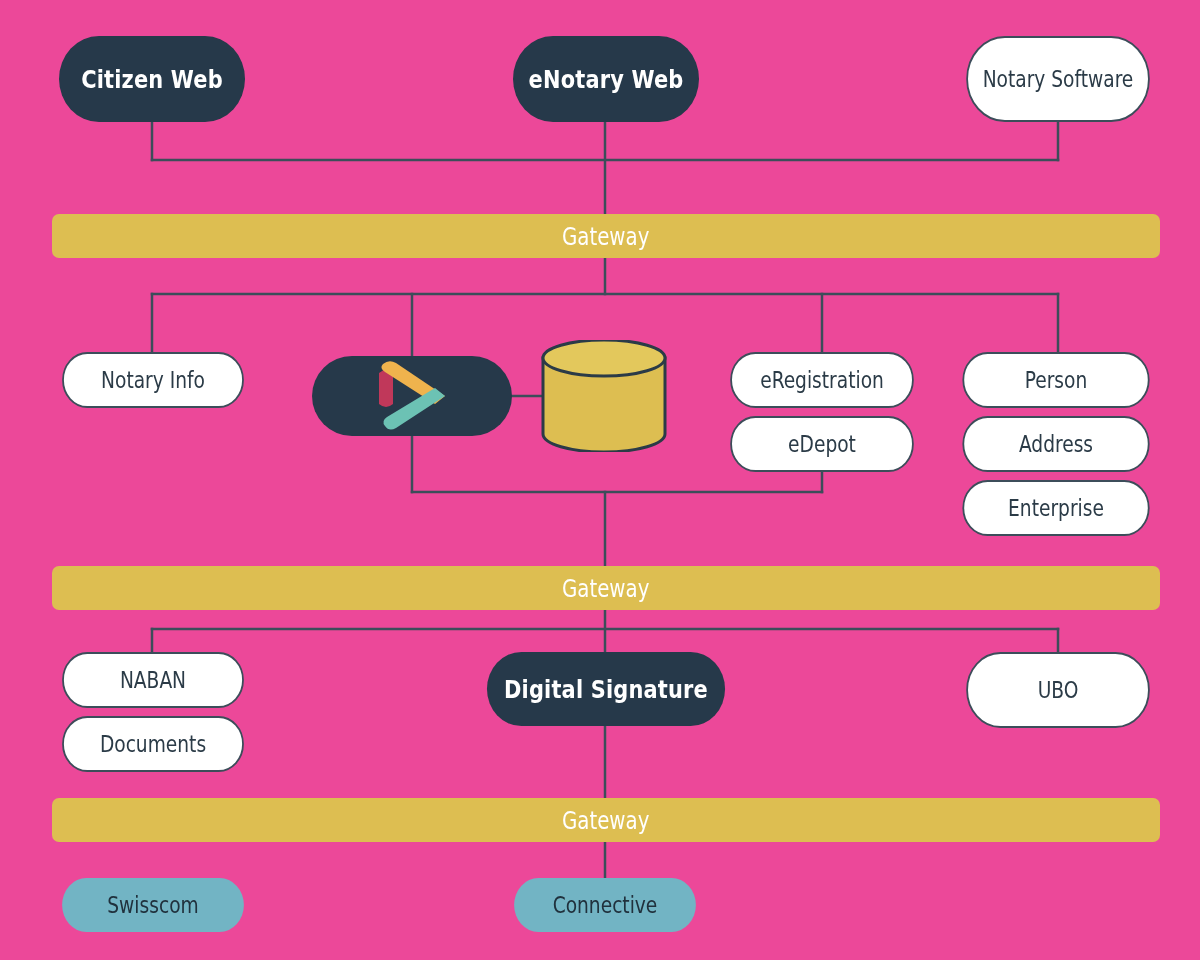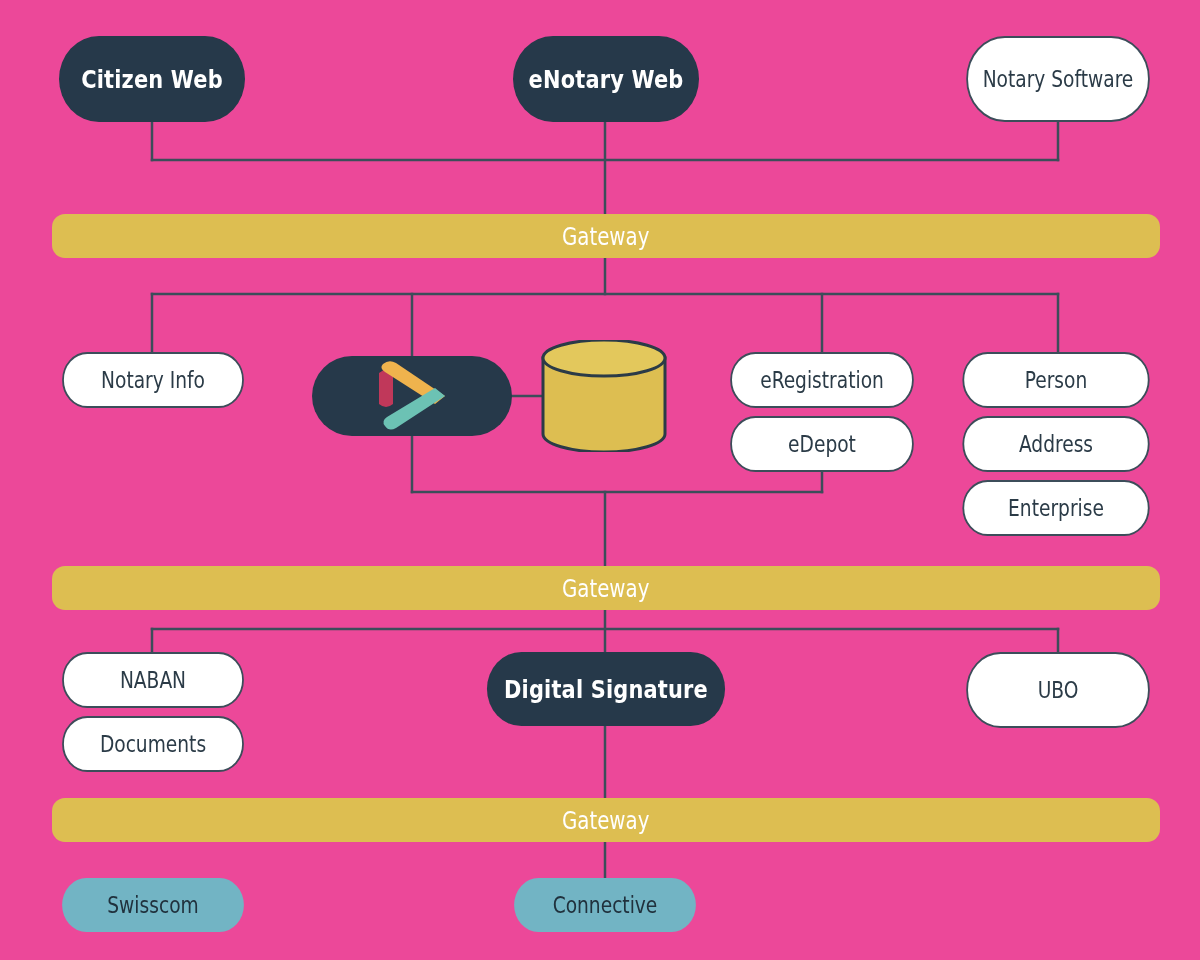--- a/index.html
+++ b/index.html
@@ -66,21 +66,21 @@
   
   .gateway {
     position: absolute;
     box-sizing: border-box;
     background: #ddbe51;
     color: #ffffff;
     display: flex;
     align-items: center;
     justify-content: center;
     font-size: 25px;
-    border-radius: 13px;
+    border-radius: 7px;
     z-index: 4;
     font-family: "DejaVu Sans Condensed", "Liberation Sans Narrow", "Liberation Sans", sans-serif;
   }
   .gateway span {
     display: inline-block;
     transform: scaleX(0.88);
   }
   .logo-pill {
     position: absolute;
     background: #26394a;

